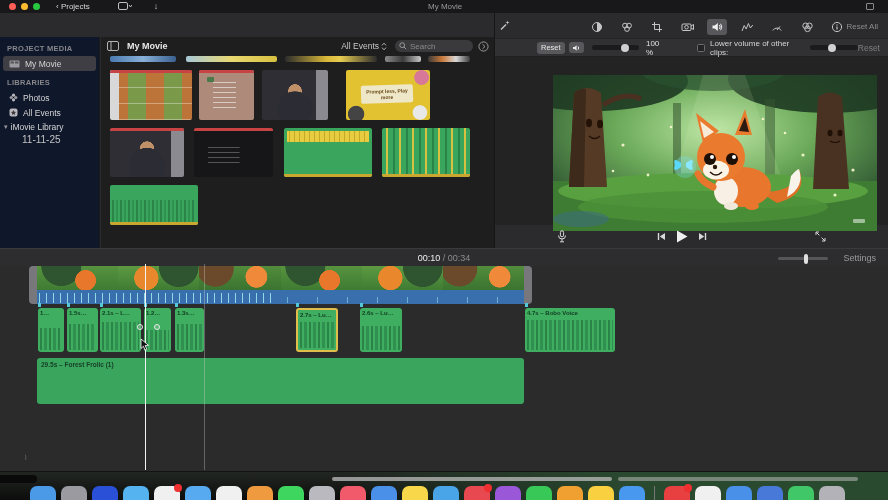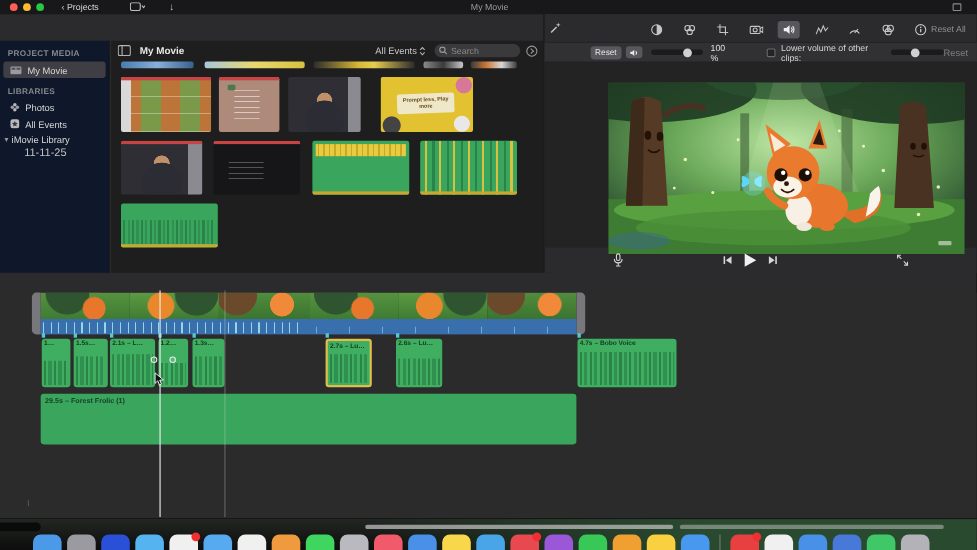--- a/index.html
+++ b/index.html
@@ -484,20 +484,27 @@
       <span id="fs-btn">
         <svg class="ic" width="11" height="11" viewBox="0 0 11 11">
             <path d="M4 1 H1 V4 M7 10 H10 V7" fill="none" stroke="#d8d8d8"></path>
             <line x1="1.2" y1="1.2" x2="4.4" y2="4.4" stroke="#d8d8d8"></line>
             <line x1="9.8" y1="9.8" x2="6.6" y2="6.6" stroke="#d8d8d8"></line>
           </svg>
       </span>
     </div>
   </div>
 
+  <div id="tl-head">
+    <span id="tl-time"><b>00:10</b><span> / </span><span>00:34</span></span>
+    <span id="zoom-slider">
+      <span id="zoom-knob" style="left: 55%;"></span>
+    </span>
+    <span id="tl-settings">Settings</span>
+  </div>
 
   <div id="timeline">
     <div id="trim-l"></div>
     <div id="trim-r"></div>
     <div id="film">
       <div class="frame f-a"></div>
       <div class="frame f-b"></div>
       <div class="frame f-c"></div>
       <div class="frame f-a"></div>
       <div class="frame f-b"></div>

